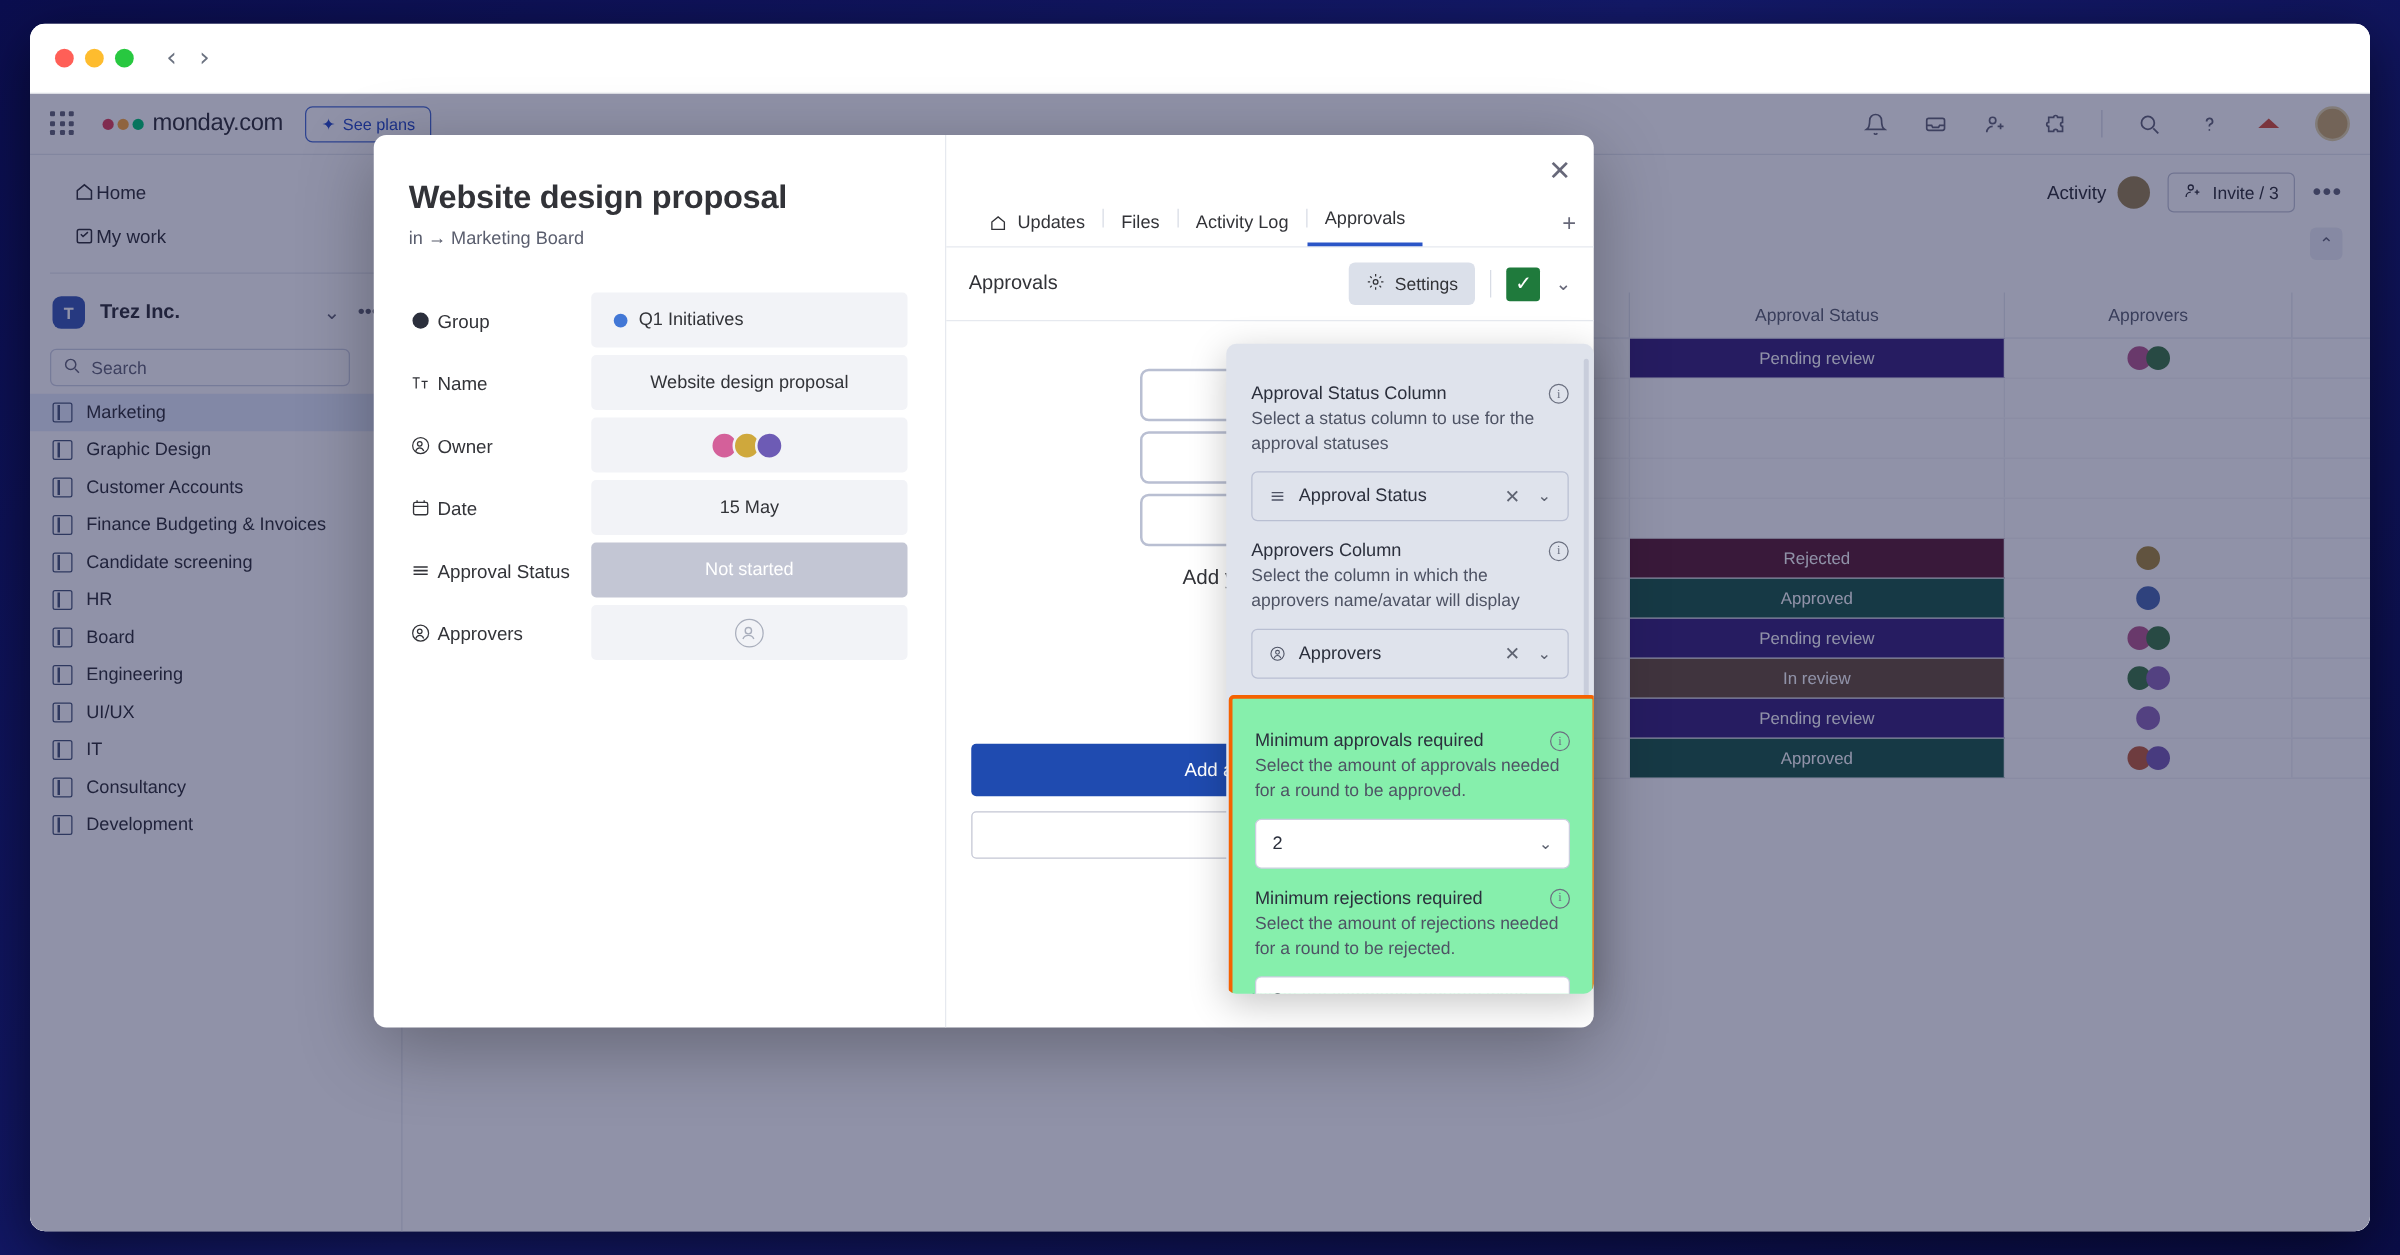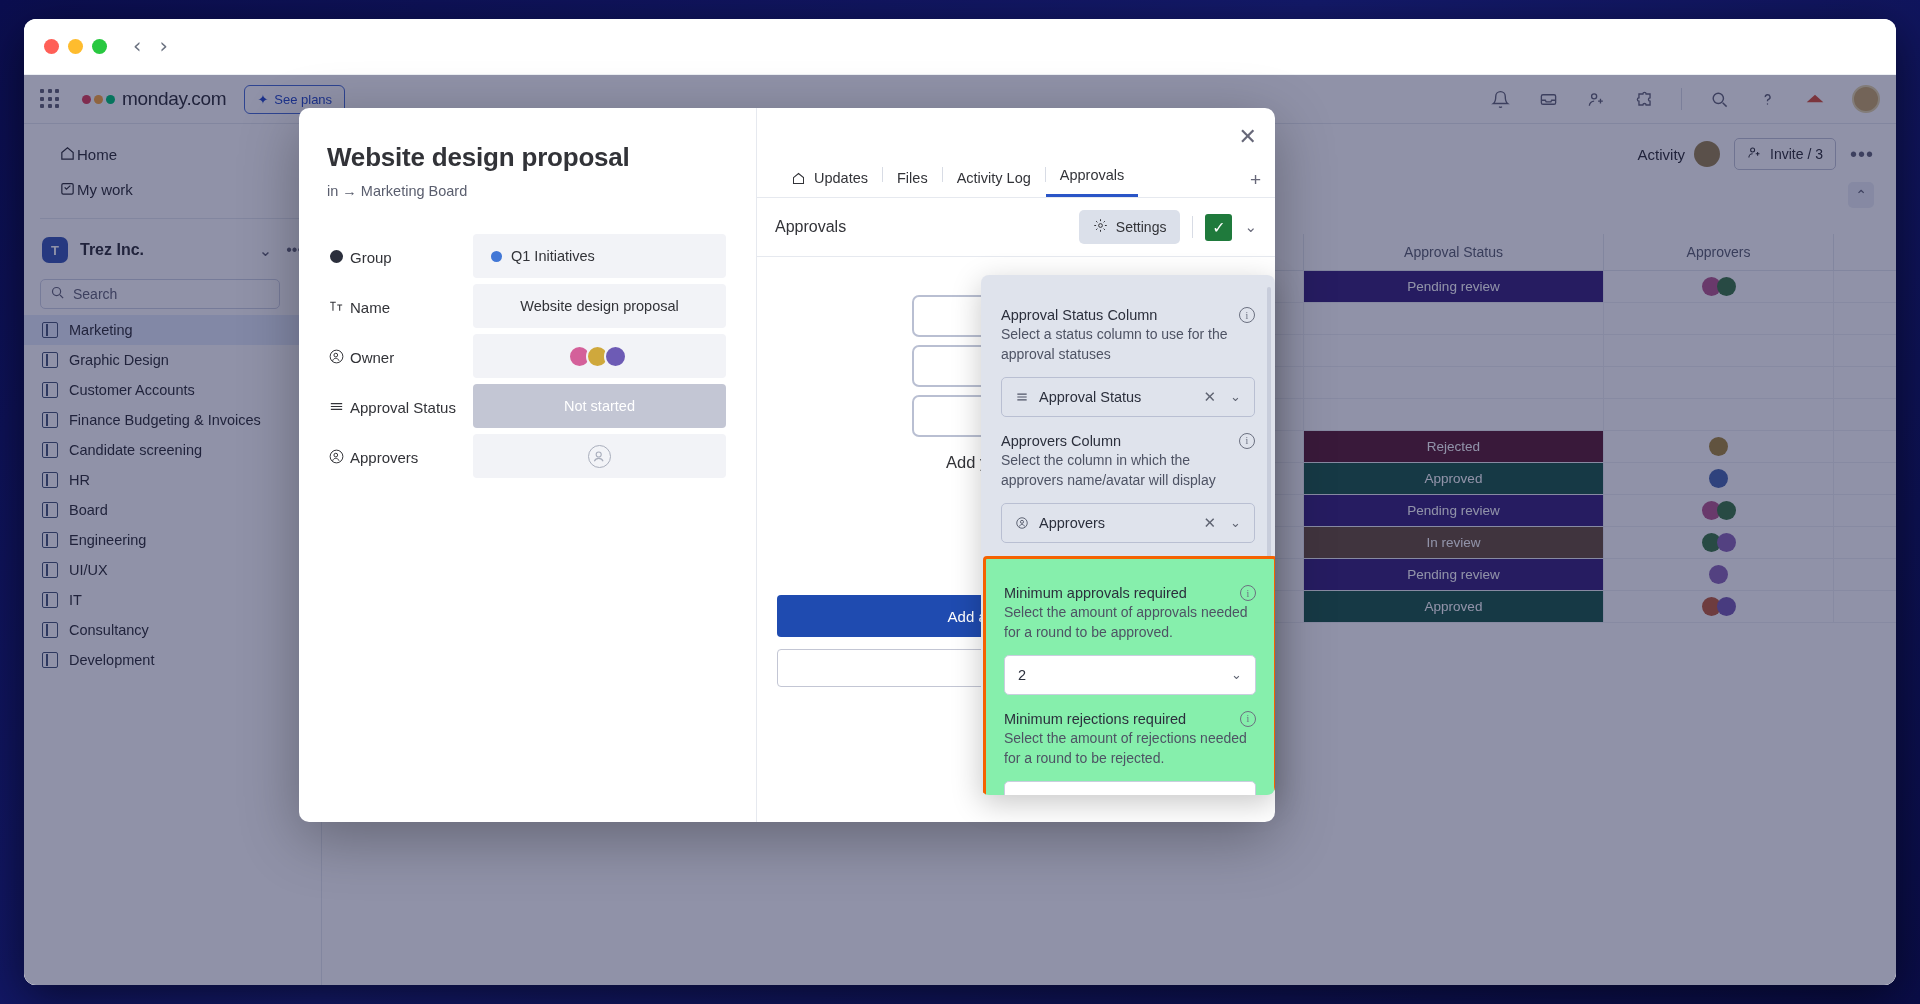--- a/index.html
+++ b/index.html
@@ -573,20 +573,32 @@
                   <span class="avs">
                     <i style="background: rgb(212, 96, 154);"></i>
                     <i style="background: rgb(207, 168, 60);"></i>
                     <i style="background: rgb(109, 91, 181);"></i>
                   </span>
                 </div>
               </div>
               <div class="frow">
                 <div class="flabel">
                   <span class="fico">
+                    <svg width="17" height="17" viewBox="0 0 24 24" fill="none" stroke="#323338" stroke-width="1.5">
+                      <rect x="4" y="5.5" width="16" height="14" rx="2"></rect>
+                      <path d="M4 10h16M8 3v3M16 3v3"></path>
+                    </svg>
+                  </span>
+                  <span>Date</span>
+                </div>
+                <div class="fval">15 May</div>
+              </div>
+              <div class="frow">
+                <div class="flabel">
+                  <span class="fico">
                     <svg width="17" height="17" viewBox="0 0 24 24" fill="none" stroke="#323338" stroke-width="1.7">
                       <path d="M4 8h16M4 12h16M4 16h16"></path>
                     </svg>
                   </span>
                   <span>Approval Status</span>
                 </div>
                 <div class="fval dark">Not started</div>
               </div>
               <div class="frow">
                 <div class="flabel">

